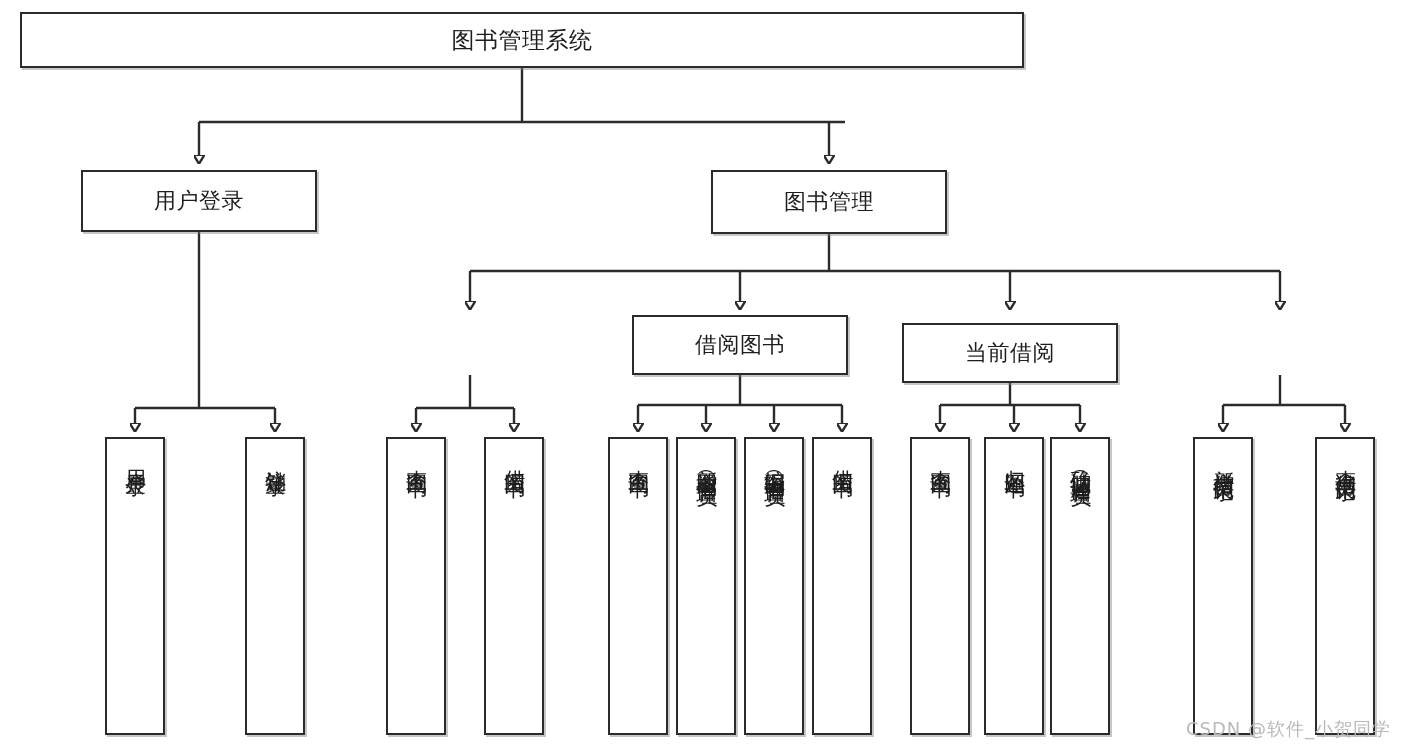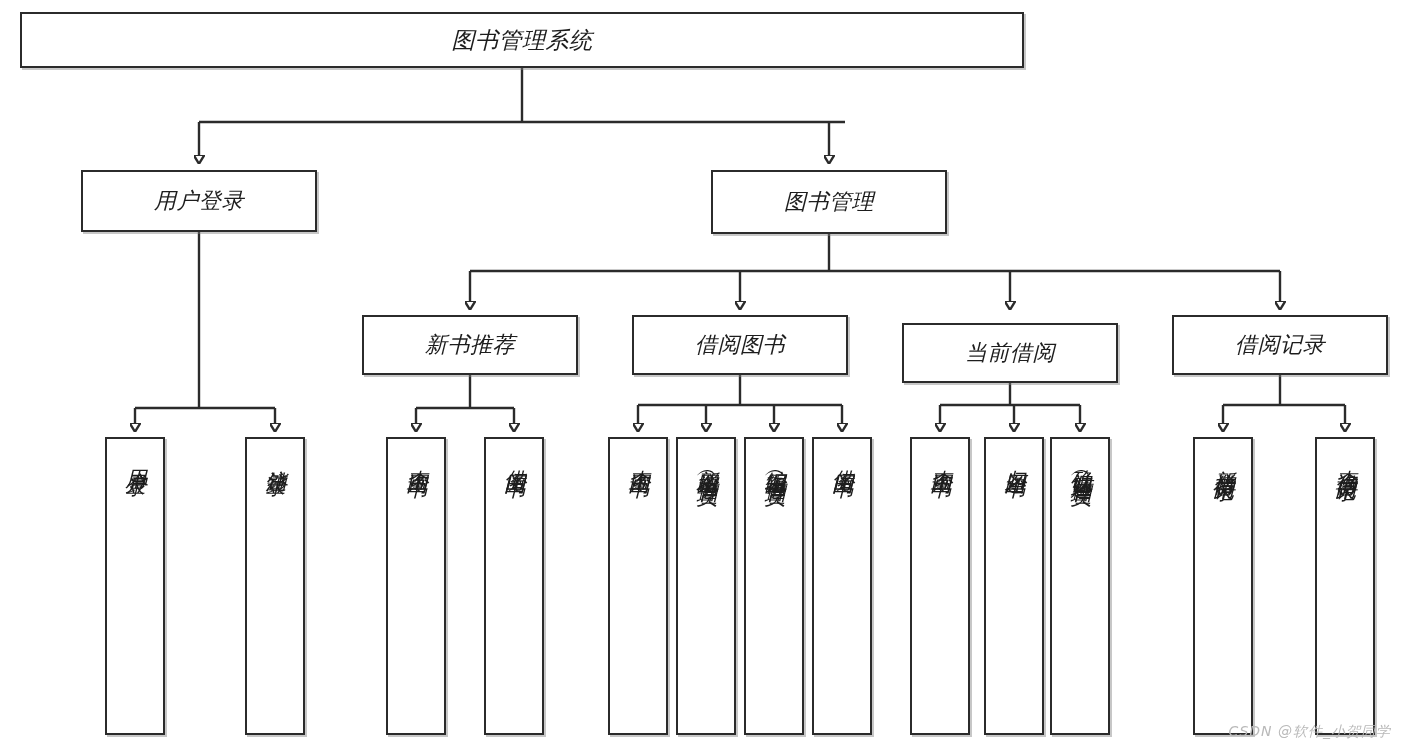--- a/index.html
+++ b/index.html
@@ -11,21 +11,20 @@
     width: 1405px;
     height: 747px;
     font-family: "DejaVu Sans", "Liberation Sans", sans-serif;
     overflow: hidden;
   }
   #diagram-root {
     position: relative;
     width: 1405px;
     height: 747px;
     background: #ffffff;
-    font-style: italic;
   }
   .node {
     position: absolute;
     box-sizing: border-box;
     background: #ffffff;
     border: 2.5px solid #2b2b2b;
     display: flex;
     align-items: center;
     justify-content: center;
     box-shadow: 2px 2px 0 rgba(130,130,130,0.45);
@@ -60,21 +59,21 @@
   }
   svg.connectors path, svg.connectors line {
     stroke: #2b2b2b;
     stroke-width: 2.4;
     fill: none;
   }
   .watermark {
     position: absolute;
     right: 14px;
     bottom: 6px;
-    font-size: 14px;
+    font-size: 18px;
     color: #b9b9b9;
     letter-spacing: 1px;
     white-space: nowrap;
   }
 </style>
 </head>
 <body>
 
 <div id="diagram-root">
 
@@ -130,31 +129,25 @@
     <span class="label">图书管理系统</span>
   </div>
 
   <div class="node" style="left:81px; top:170px; width:236px; height:62px;">
     <span class="label">用户登录</span>
   </div>
   <div class="node" style="left:711px; top:170px; width:236px; height:64px;">
     <span class="label">图书管理</span>
   </div>
 
-  <div class="node" style="left:362px; top:315px; width:216px; height:60px;">
-    <span class="label">新书推荐</span>
-  </div>
   <div class="node" style="left:632px; top:315px; width:216px; height:60px;">
     <span class="label">借阅图书</span>
   </div>
   <div class="node" style="left:902px; top:315px; width:216px; height:60px;margin-top:8px;">
     <span class="label">当前借阅</span>
-  </div>
-  <div class="node" style="left:1172px; top:315px; width:216px; height:60px;">
-    <span class="label">借阅记录</span>
   </div>
 
   <div class="node vertical" style="left:105px; top:437px; width:60px; height:298px;">
     <span class="label">用户登录</span>
   </div>
   <div class="node vertical" style="left:245px; top:437px; width:60px; height:298px;">
     <span class="label">注销登录</span>
   </div>
   <div class="node vertical" style="left:386px; top:437px; width:60px; height:298px;">
     <span class="label">查询图书</span>

